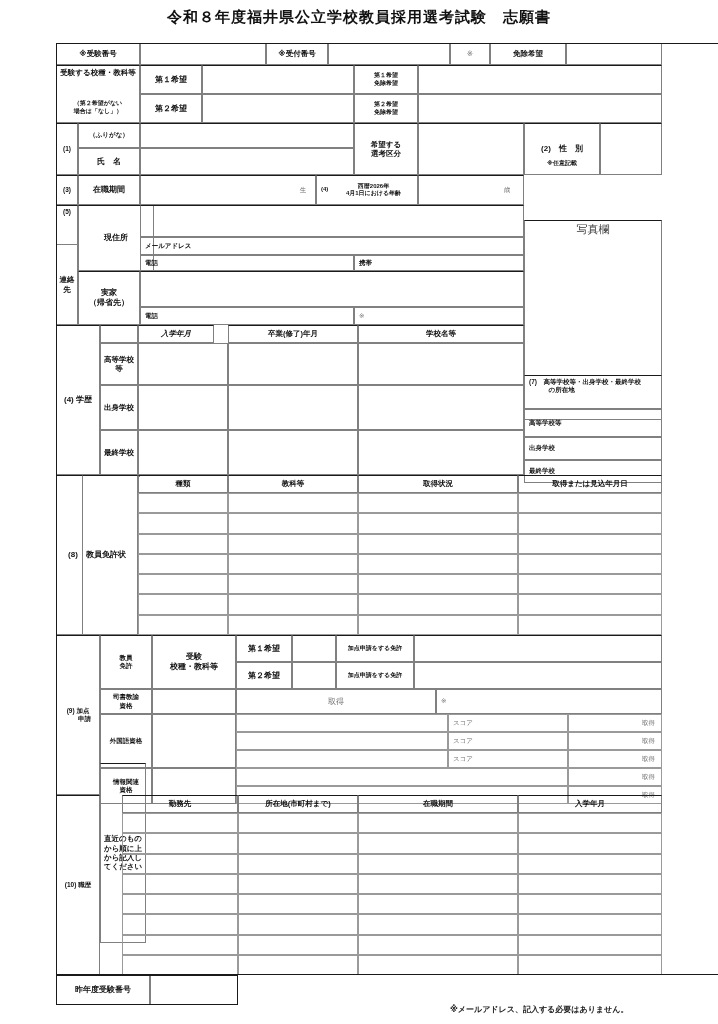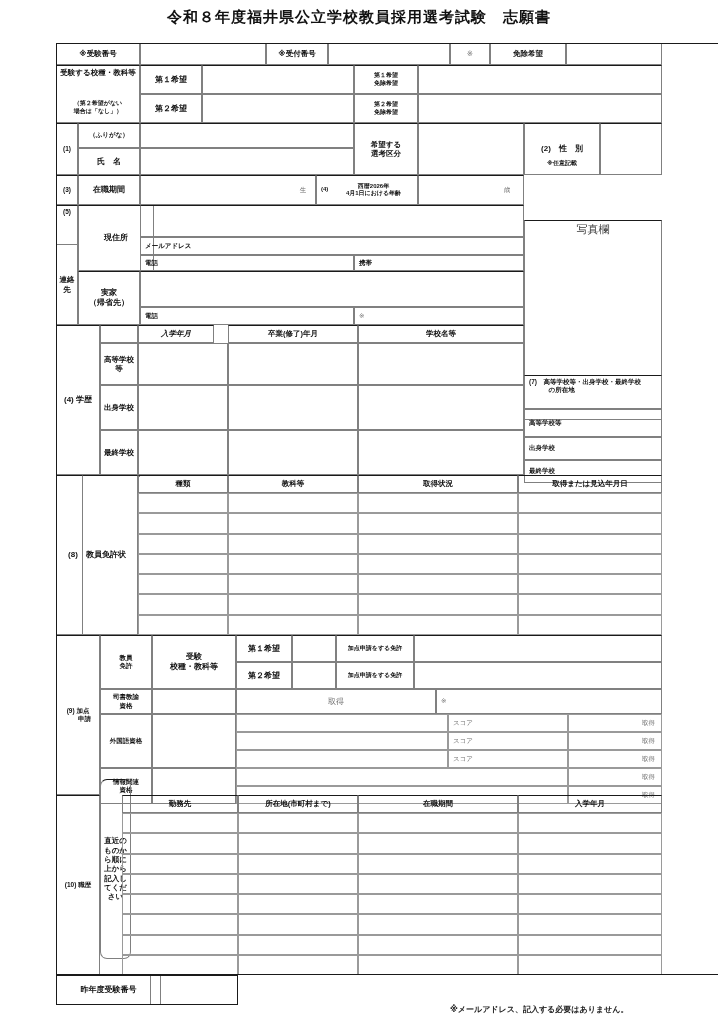--- a/index.html
+++ b/index.html
@@ -172,21 +172,21 @@
     <div class="cell thin" style="left: 236px; top: 750px; width: 212px; height: 18px;"></div>
     <div class="cell left grey sm thin" style="left: 448px; top: 750px; width: 120px; height: 18px;">スコア</div>
     <div class="cell right grey sm thin" style="left: 568px; top: 750px; width: 94px; height: 18px;">取得</div>
     <div class="cell sm" style="left: 100px; top: 768px; width: 52px; height: 36px;">情報関連<br>資格</div>
     <div class="cell " style="left: 152px; top: 768px; width: 84px; height: 36px;"></div>
     <div class="cell thin" style="left: 236px; top: 768px; width: 332px; height: 18px;"></div>
     <div class="cell right grey sm thin" style="left: 568px; top: 768px; width: 94px; height: 18px;">取得</div>
     <div class="cell thin" style="left: 236px; top: 786px; width: 332px; height: 18px;"></div>
     <div class="cell right grey sm thin" style="left: 568px; top: 786px; width: 94px; height: 18px;">取得</div>
     <div class="cell sm" style="left: 56px; top: 795px; width: 44px; height: 180px; border-top: 1.2px solid rgb(26, 26, 26);">(10) 職歴</div>
-    <div class="cell " style="left: 100px; top: 779px; width: 31px; height: 180px; border-top: 1.2px solid rgb(26, 26, 26); border-radius: 7px;">直近のものから順に上から記入してください</div>
+    <div class="cell " style="left: 100px; top: 763px; width: 46px; height: 180px; border-top: 1.2px solid rgb(26, 26, 26);">直近のものから順に上から記入してください</div>
     <div class="cell " style="left: 122px; top: 795px; width: 116px; height: 18px; border-top: 1.2px solid rgb(26, 26, 26);">勤務先</div>
     <div class="cell " style="left: 238px; top: 795px; width: 120px; height: 18px; border-top: 1.2px solid rgb(26, 26, 26);">所在地(市町村まで)</div>
     <div class="cell " style="left: 358px; top: 795px; width: 160px; height: 18px; border-top: 1.2px solid rgb(26, 26, 26);">在職期間</div>
     <div class="cell " style="left: 518px; top: 795px; width: 144px; height: 18px; border-top: 1.2px solid rgb(26, 26, 26);">入学年月</div>
     <div class="cell thin" style="left: 122px; top: 813px; width: 116px; height: 20.25px;"></div>
     <div class="cell thin" style="left: 238px; top: 813px; width: 120px; height: 20.25px;"></div>
     <div class="cell thin" style="left: 358px; top: 813px; width: 160px; height: 20.25px;"></div>
     <div class="cell thin" style="left: 518px; top: 813px; width: 144px; height: 20.25px;"></div>
     <div class="cell thin" style="left: 122px; top: 833.25px; width: 116px; height: 20.25px;"></div>
     <div class="cell thin" style="left: 238px; top: 833.25px; width: 120px; height: 20.25px;"></div>
@@ -209,20 +209,20 @@
     <div class="cell thin" style="left: 358px; top: 914.25px; width: 160px; height: 20.25px;"></div>
     <div class="cell thin" style="left: 518px; top: 914.25px; width: 144px; height: 20.25px;"></div>
     <div class="cell thin" style="left: 122px; top: 934.5px; width: 116px; height: 20.25px;"></div>
     <div class="cell thin" style="left: 238px; top: 934.5px; width: 120px; height: 20.25px;"></div>
     <div class="cell thin" style="left: 358px; top: 934.5px; width: 160px; height: 20.25px;"></div>
     <div class="cell thin" style="left: 518px; top: 934.5px; width: 144px; height: 20.25px;"></div>
     <div class="cell thin" style="left: 122px; top: 954.75px; width: 116px; height: 20.25px;"></div>
     <div class="cell thin" style="left: 238px; top: 954.75px; width: 120px; height: 20.25px;"></div>
     <div class="cell thin" style="left: 358px; top: 954.75px; width: 160px; height: 20.25px;"></div>
     <div class="cell thin" style="left: 518px; top: 954.75px; width: 144px; height: 20.25px;"></div>
-    <div class="cell mid" style="left: 56px; top: 975px; width: 105px; height: 30px;">昨年度受験番号</div>
+    <div class="cell mid" style="left: 56px; top: 975px; width: 94px; height: 30px;">昨年度受験番号</div>
     <div class="cell " style="left: 150px; top: 975px; width: 88px; height: 30px;"></div>
   </div>
 
 <div class="frame" id="frame-main" style="left:56px;top:43px;width:662px;height:932px;border-right:none;"></div>
 <div class="frame" id="frame-last" style="left:56px;top:975px;width:182px;height:30px;"></div>
 
 <div id="footnote" style="left:450px;top:1004px;">※メールアドレス、記入する必要はありません。</div>
 
 </body></html>

